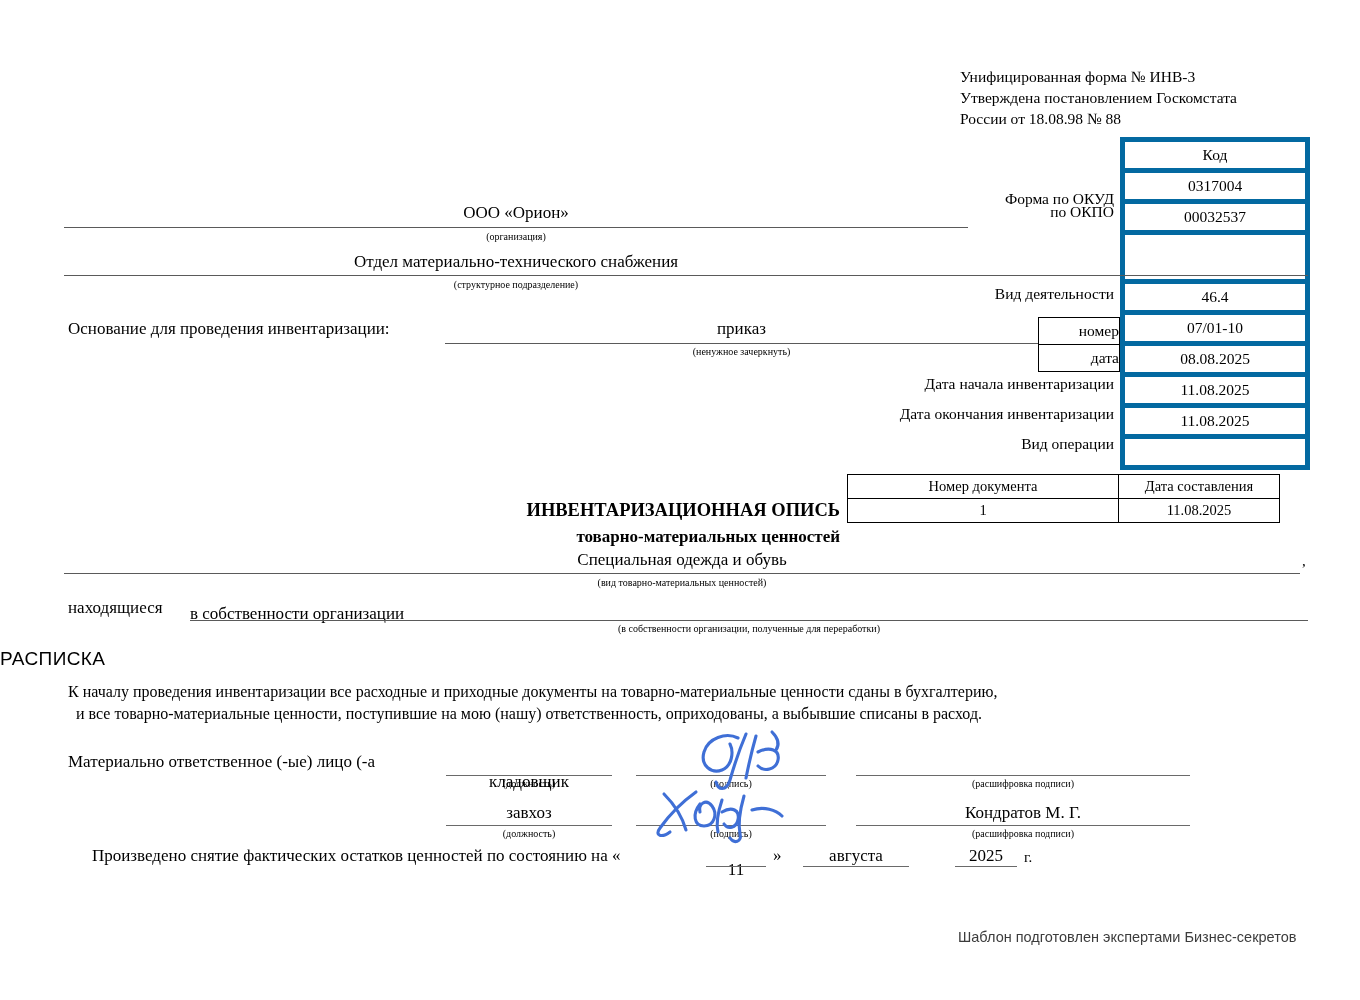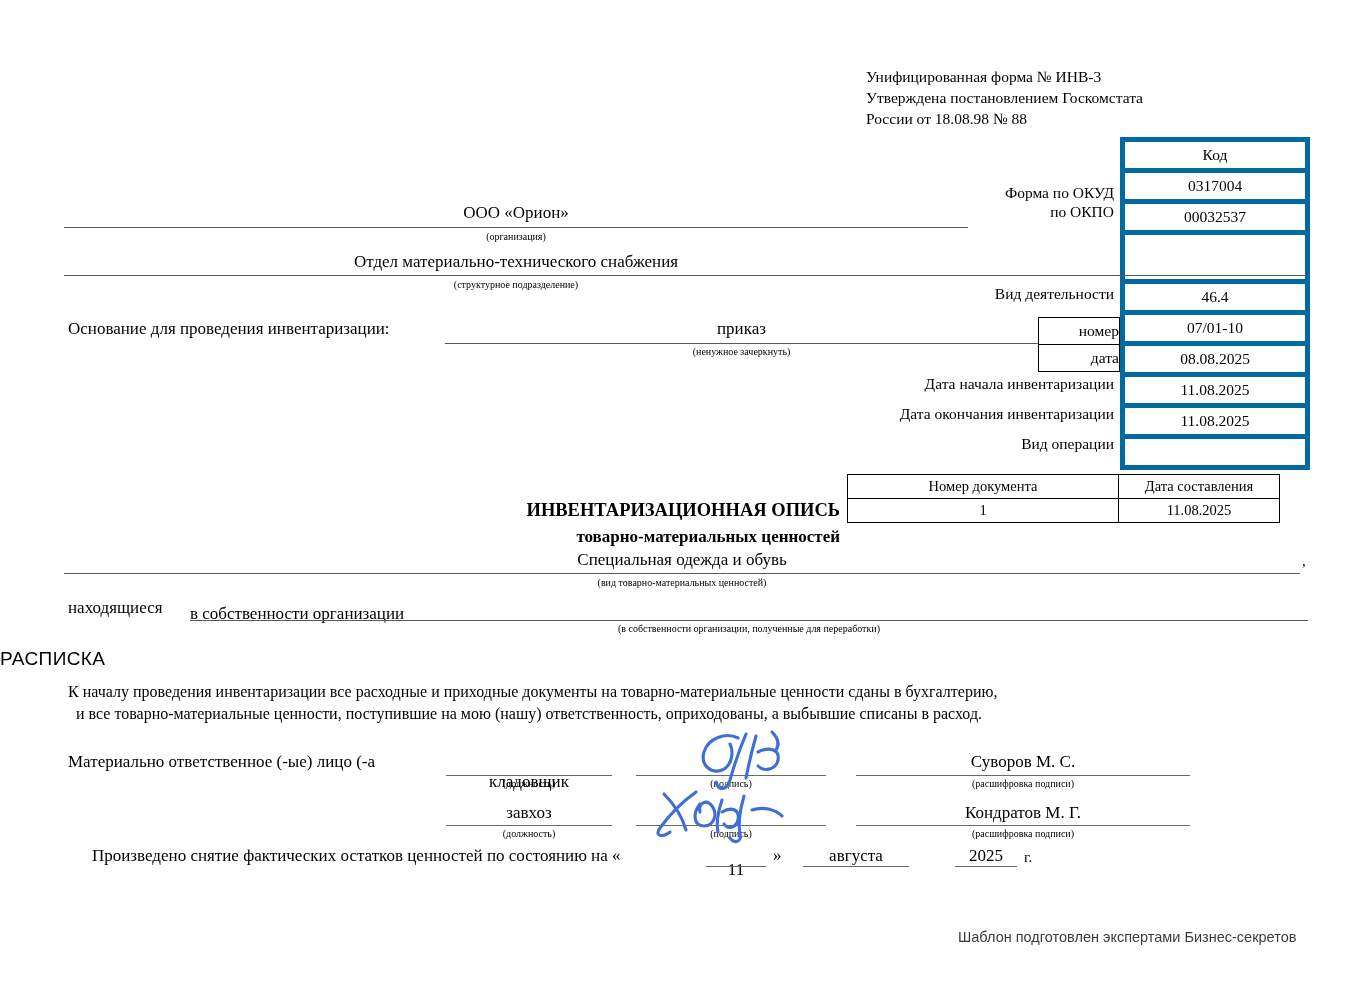--- a/index.html
+++ b/index.html
@@ -17,21 +17,21 @@
     overflow: hidden;
   }
   .page {
     position: absolute;
     inset: 0;
   }
 
   
   .form-id {
     position: absolute;
-    left: 866px;
+    left: 960px;
     top: 66px;
     font-size: 15.5px;
     line-height: 21px;
     white-space: nowrap;
   }
   .form-id div { white-space: nowrap; }
 
   
   .code-table {
     position: absolute;
@@ -175,21 +175,21 @@
 <body>
 
 <div class="page">
 
   <div class="form-id">
     <div>Унифицированная форма № ИНВ-3</div>
     <div>Утверждена постановлением Госкомстата</div>
     <div>России от 18.08.98 № 88</div>
   </div>
 
-  <div class="code-label" style="top:184px;">Форма по ОКУД</div>
+  <div class="code-label" style="top:190px;">Форма по ОКУД</div>
   <div class="code-label" style="top:203px;">по ОКПО</div>
   <div class="code-label" style="top:285px;">Вид деятельности</div>
   <div class="code-label" style="top:375px;">Дата начала инвентаризации</div>
   <div class="code-label" style="top:405px;">Дата окончания инвентаризации</div>
   <div class="code-label" style="top:435px;">Вид операции</div>
 
   <table class="code-table">
     <tbody>
         <tr>
       <td>Код</td>
@@ -280,21 +280,20 @@
 
   <div class="lbl" style="left:68px; top:752px;">Материально ответственное (-ые) лицо (-а</div>
 
   <div class="filled" style="left:446px; top:772px; width:166px;">кладовщик</div>
   <div class="rule thin" style="left:446px; top:775px; width:166px;"></div>
   <div class="caption" style="left:446px; top:778px; width:166px;">(должность)</div>
 
   <div class="rule thin" style="left:636px; top:775px; width:190px;"></div>
   <div class="caption" style="left:636px; top:778px; width:190px;">(подпись)</div>
 
-  <div class="filled" style="left:856px; top:752px; width:334px;">Суворов М. С.</div>
   <div class="rule thin" style="left:856px; top:775px; width:334px;"></div>
   <div class="caption" style="left:856px; top:778px; width:334px;">(расшифровка подписи)</div>
 
   <div class="filled" style="left:446px; top:803px; width:166px;">завхоз</div>
   <div class="rule thin" style="left:446px; top:825px; width:166px;"></div>
   <div class="caption" style="left:446px; top:828px; width:166px;">(должность)</div>
 
   <div class="rule thin" style="left:636px; top:825px; width:190px;"></div>
   <div class="caption" style="left:636px; top:828px; width:190px;">(подпись)</div>
 

